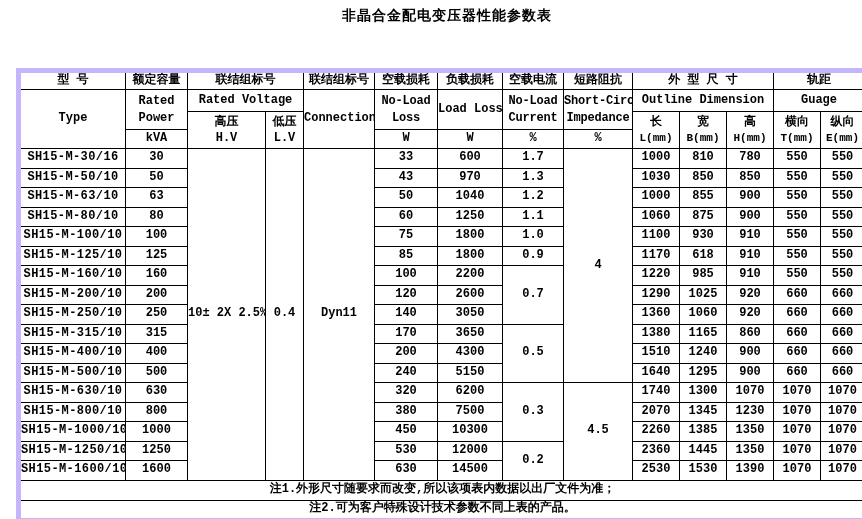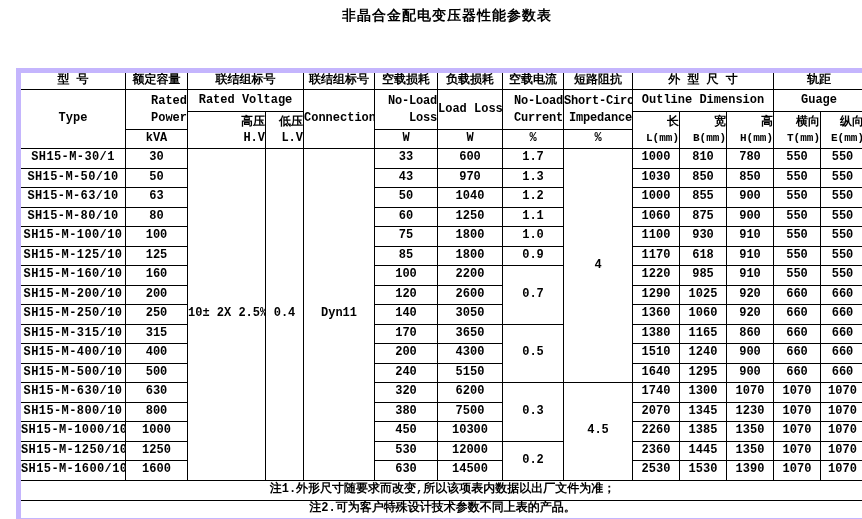--- a/index.html
+++ b/index.html
@@ -30,21 +30,21 @@
   tr.hr2{height:22px}
   tr.hr3{height:18px}
   tr.hr4{height:19px}
   tbody tr.data-row{height:19.5px}
   tr.note-row{height:20px}
   .sm{font-size:9.5px;letter-spacing:-.2px}
   .sub{font-size:11px}
   .conn-cell{white-space:normal;word-break:break-all;font-size:12px;padding:0 1px;}
   .note-cell{text-align:left;padding-left:3px;font-size:12px;}
   .type-cell{letter-spacing:.4px;}
-  .two-line div{line-height:1.35;text-align:right;}
+  .two-line div{line-height:1.35;}
 </style>
 </head>
 <body>
 
 <div id="page">
   <div class="title-cn">非晶合金配电变压器性能参数表</div>
 
   <table class="spec">
     <colgroup>
       <col style="width:107px">
@@ -132,21 +132,21 @@
       <tr class="hr4">
         <th>kVA</th>
         <th>W</th>
         <th>W</th>
         <th>%</th>
         <th>%</th>
       </tr>
     </thead>
     <tbody>
       <tr class="data-row">
-        <td class="type-cell">SH15-M-30/1</td>
+        <td class="type-cell">SH15-M-30/16</td>
         <td>30</td>
         <td rowspan="17">10± 2X 2.5%</td>
         <td rowspan="17">0.4</td>
         <td rowspan="17">Dyn11</td>
         <td>33</td>
         <td>600</td>
         <td>1.7</td>
         <td rowspan="12">4</td>
         <td>1000</td>
         <td>810</td>

